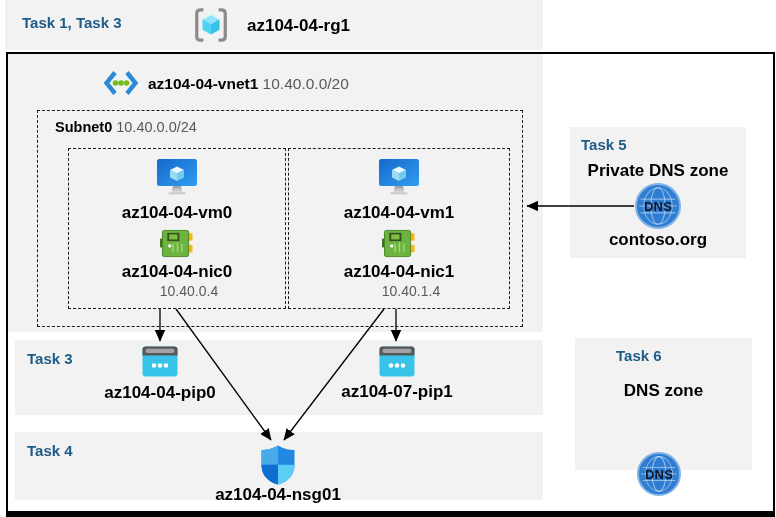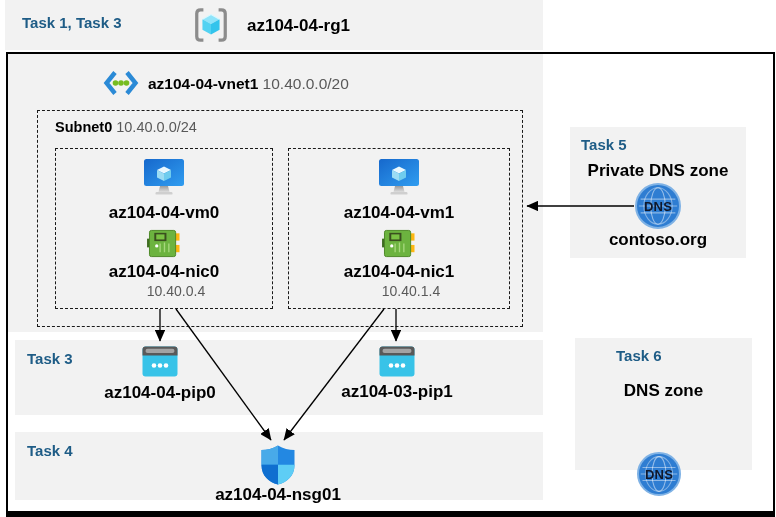--- a/index.html
+++ b/index.html
@@ -136,21 +136,21 @@
     <b>az104-04-vnet1</b>
     <span class="muted">10.40.0.0/20</span>
   </div>
 
   <div class="abs dashed-box" style="left:37px; top:110px; width:486px; height:217px;"></div>
 
   <div class="abs subnet-title" style="left:55px; top:119px;">
     <b>Subnet0</b>
     <span class="muted">10.40.0.0/24</span>
   </div>
-  <div class="abs dashed-box subnet-inner" style="left:55px; top:148px; width:218px; height:161px;">
+  <div class="abs dashed-box subnet-inner" style="left:68px; top:148px; width:218px; height:161px;">
     <svg class="icon" width="42" height="40">
         <use href="#sym-vm"></use>
       </svg>
     <div class="res-name vm-name">az104-04-vm0</div>
     <svg class="icon nic-icon" width="36" height="31">
         <use href="#sym-nic"></use>
       </svg>
     <div class="res-name nic-name">az104-04-nic0</div>
     <div class="muted nic-ip">10.40.0.4</div>
   </div>
@@ -169,21 +169,21 @@
 
   <div class="abs band" style="left:15px; top:340px; width:528px; height:75px;"></div>
   <div class="abs task-label" style="left:27px; top:350px;">Task 3</div>
   <svg class="abs icon" style="left:142px; top:346px;" width="36" height="31">
       <use href="#sym-pip"></use>
     </svg>
   <div class="abs res-name center" style="left:87px; top:383px; width:146px;">az104-04-pip0</div>
   <svg class="abs icon" style="left:379px; top:346px;" width="36" height="31">
       <use href="#sym-pip"></use>
     </svg>
-  <div class="abs res-name center" style="left:324px; top:382px; width:146px;">az104-03-pip1</div>
+  <div class="abs res-name center" style="left:324px; top:382px; width:146px;">az104-07-pip1</div>
 
   <div class="abs band" style="left:15px; top:432px; width:528px; height:68px;"></div>
   <div class="abs task-label" style="left:27px; top:442px;">Task 4</div>
   <svg class="abs icon" style="left:259px; top:444px;" width="38" height="42">
       <use href="#sym-nsg"></use>
     </svg>
   <div class="abs res-name center" style="left:204px; top:485px; width:148px;">az104-04-nsg01</div>
 
   <div class="abs band" style="left:570px; top:127px; width:176px; height:131px;"></div>
   <div class="abs task-label" style="left:581px; top:136px;">Task 5</div>

